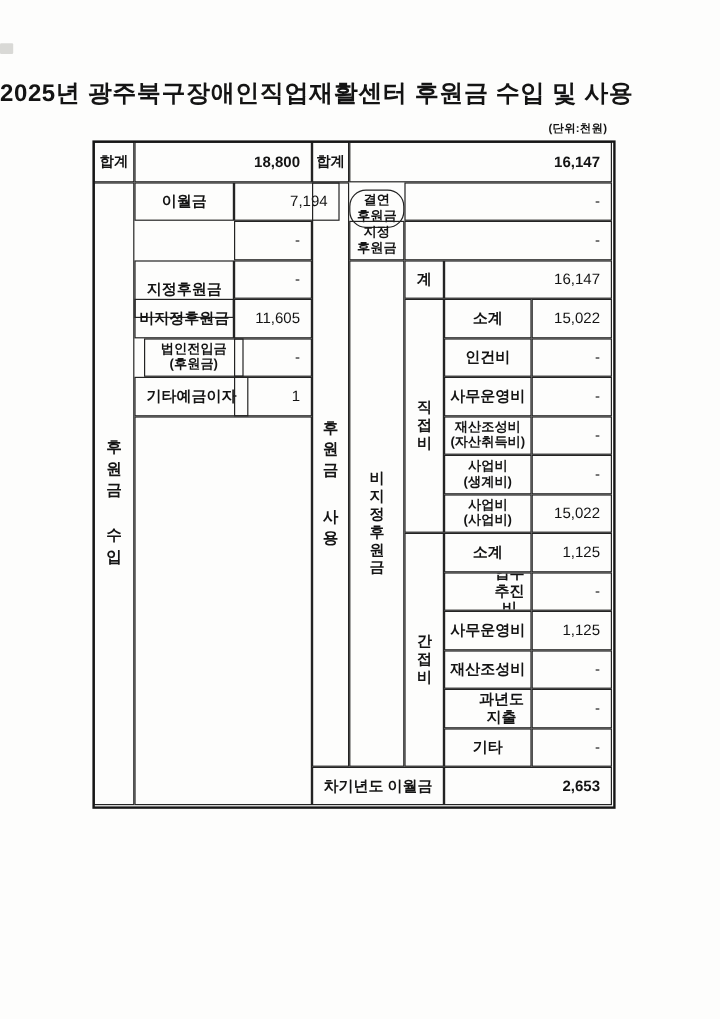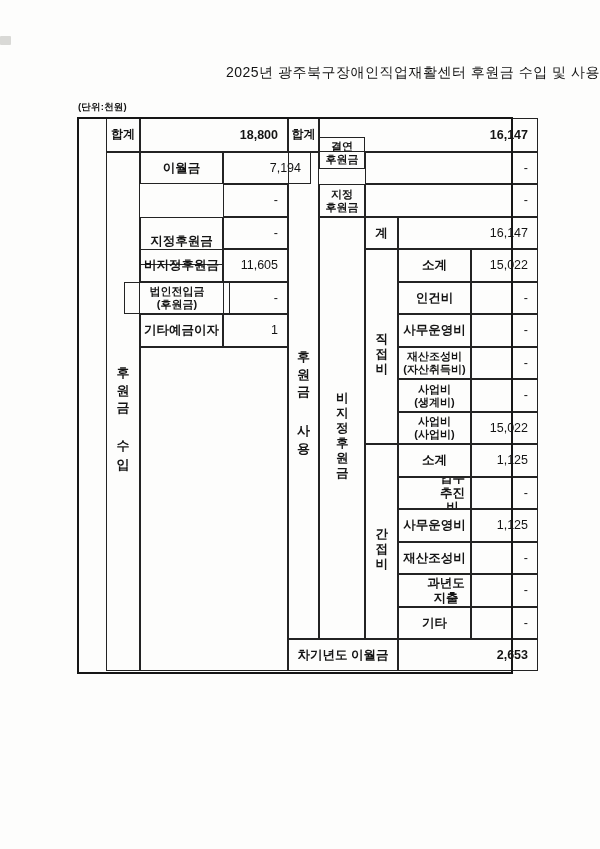--- a/index.html
+++ b/index.html
@@ -4,38 +4,38 @@
 <style>
   html,body{margin:0;padding:0;}
   body{
     width:600px;height:849px;position:relative;overflow:hidden;
     background:#fdfdfc;color:#141414;
     font-family:"Liberation Sans","DejaVu Sans",sans-serif;
     -webkit-font-smoothing:antialiased;
   }
   .title{
     position:absolute;left:0;top:64px;width:600px;
-    text-align:right;font-size:14px;font-weight:400;letter-spacing:0.5px;
+    text-align:left;font-size:20px;font-weight:700;letter-spacing:0.5px;
   }
   .unit-note{
     position:absolute;left:78px;top:101px;width:428px;
-    text-align:left;font-size:9.5px;font-weight:600;letter-spacing:0.2px;
+    text-align:right;font-size:9.5px;font-weight:600;letter-spacing:0.2px;
   }
   .smudge{
     position:absolute;left:0;top:36px;width:11px;height:9px;
     background:#d9d9d6;border-radius:1px;
   }
   .tbl{
     position:absolute;left:77px;top:117px;width:434px;height:555px;
   }
   .tbl-inner{position:absolute;left:1px;top:1px;width:432px;height:553px;}
   .cell{
     position:absolute;box-sizing:border-box;border:1.5px solid #232323;
     display:flex;align-items:center;justify-content:center;
-    font-size:12.5px;line-height:1.15;text-align:center;overflow:hidden;margin-left:28px;
+    font-size:12.5px;line-height:1.15;text-align:center;overflow:hidden;
   }
   .outer-frame{
     position:absolute;left:-1px;top:-1px;width:436px;height:557px;
     box-sizing:border-box;border:2.5px solid #161616;pointer-events:none;z-index:5;
   }
   .lbl{font-weight:600;}
   .val{justify-content:flex-end;padding-right:9px;font-weight:400;}
   .bold{font-weight:700;}
   .two{white-space:pre-line;font-size:11px;line-height:1.18;font-weight:600;}
   .vtext{
@@ -64,35 +64,35 @@
     <div class="cell val" style="left:117px;top:34px;width:88px;height:32px;">7,194</div>
 
     <div class="cell val" style="left:117px;top:66px;width:65px;height:33px;">-</div>
 
     <div class="cell lbl" style="left:34px;top:99px;width:83px;height:48px;">지정후원금</div>
     <div class="cell val" style="left:117px;top:99px;width:65px;height:32px;">-</div>
 
     <div class="cell lbl" style="left:34px;top:131px;width:83px;height:33px;">비지정후원금</div>
     <div class="cell val" style="left:117px;top:131px;width:65px;height:33px;">11,605</div>
 
-    <div class="cell lbl two" style="left:18px;top:164px;width:106px;height:32px;">법인전입금
+    <div class="cell lbl two" style="left:42px;top:164px;width:83px;height:32px;">법인전입금
 (후원금)</div>
     <div class="cell val" style="left:117px;top:164px;width:65px;height:32px;">-</div>
 
-    <div class="cell lbl" style="left:34px;top:196px;width:83px;height:33px;">기타예금이자</div>
+    <div class="cell lbl" style="left:34px;top:196px;width:95px;height:33px;">기타예금이자</div>
     <div class="cell val" style="left:117px;top:196px;width:65px;height:33px;">1</div>
 
     <div class="cell" style="left:34px;top:229px;width:148px;height:324px;"></div>
 
     <div class="cell lbl bold" style="left:182px;top:0;width:31px;height:34px;font-size:12px;">합계</div>
     <div class="cell val bold" style="left:213px;top:0;width:219px;height:34px;">16,147</div>
 
     <div class="cell vtext" style="left:182px;top:34px;width:31px;height:487px;">후원금 사용</div>
 
-    <div class="cell lbl two" style="left:213px;top:19px;width:46px;height:32px;">결연
+    <div class="cell lbl two" style="left:213px;top:40px;width:46px;height:32px;border-radius:14px;">결연
 후원금</div>
     <div class="cell val" style="left:259px;top:34px;width:173px;height:32px;">-</div>
 
     <div class="cell lbl two" style="left:213px;top:66px;width:46px;height:33px;">지정
 후원금</div>
     <div class="cell val" style="left:259px;top:66px;width:173px;height:33px;">-</div>
 
     <div class="cell vtext vnarrow" style="left:213px;top:99px;width:46px;height:422px;">비지정후원금</div>
 
     <div class="cell lbl" style="left:259px;top:99px;width:33px;height:32px;">계</div>

